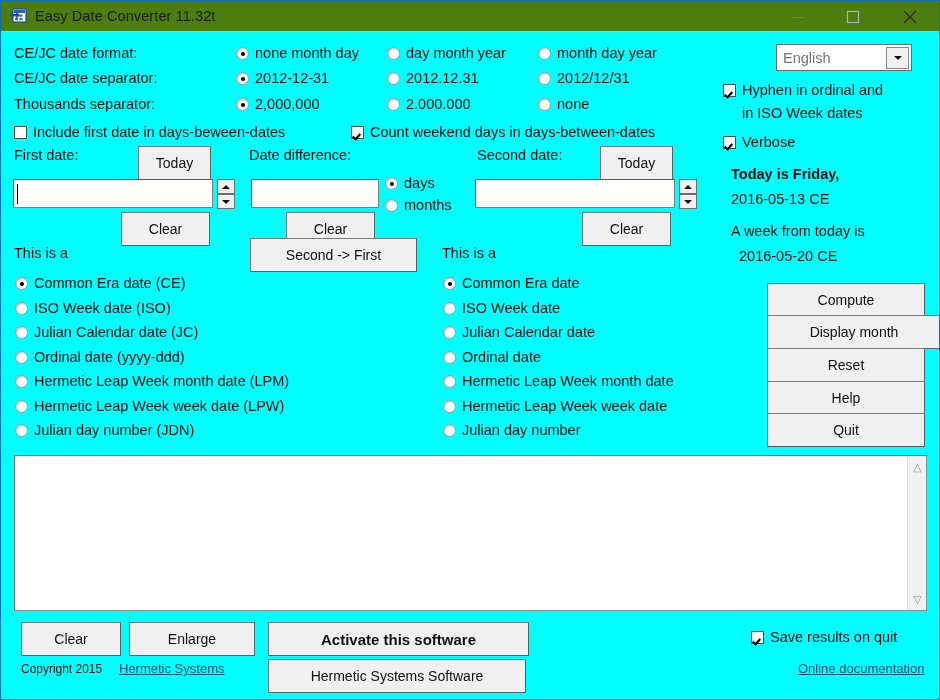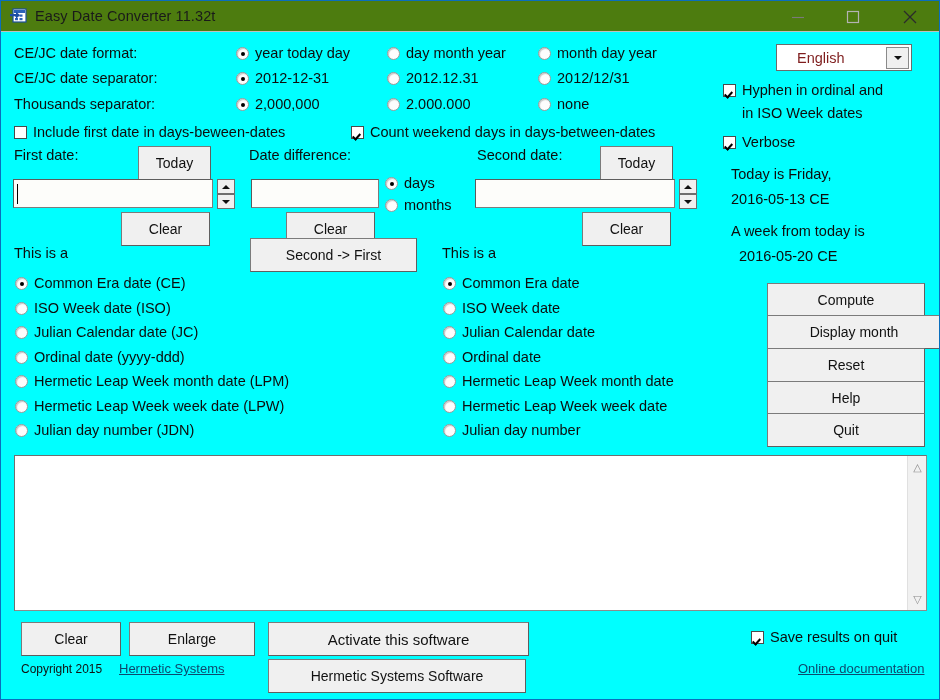--- a/index.html
+++ b/index.html
@@ -115,21 +115,21 @@
     border-right-color: #5f5f5f;
     font-family: "Liberation Sans", sans-serif;
     font-size: 14px;
     color: #111;
     display: flex;
     align-items: center;
     justify-content: center;
     padding: 16px;
     cursor: default;
   }
-  .btn.bold { font-weight: normal; font-size: 15px; }
+  .btn.bold { font-weight: bold; font-size: 15px; }
   .field {
     position: absolute;
     box-sizing: border-box;
     background: #fdfdfa;
     border: 1px solid #7d7d7d;
     border-top-color: #5c5c5c;
     border-left-color: #5c5c5c;
   }
   .field .caret {
     position: absolute;
@@ -164,23 +164,23 @@
   .combo {
     position: absolute;
     box-sizing: border-box;
     background: #ffffff;
     border: 1px solid #6b6b6b;
     display: flex;
     align-items: center;
   }
   .combo .val {
     flex: 1;
-    padding-left: 20px;
+    padding-left: 6px;
     font-size: 14.5px;
-    color: #7f1d1d;
+    color: #737373;
   }
   .combo .arrowbox {
     width: 23px; height: 22px;
     margin-right: 2px;
     background: #f0f0f0;
     border: 1px solid #8a8a8a;
     box-sizing: border-box;
     display: flex; align-items: center; justify-content: center;
   }
 
@@ -271,21 +271,21 @@
       <svg width="16" height="16" viewBox="0 0 16 16">
         <line x1="2" y1="2" x2="14" y2="14" stroke="#2b2b2b" stroke-width="1.2"></line>
         <line x1="14" y1="2" x2="2" y2="14" stroke="#2b2b2b" stroke-width="1.2"></line>
       </svg>
     </div>
   </div>
 
   <div class="lbl" style="left:13px; top:44px;">CE/JC date format:</div>
   <div class="radio on" style="left:235px; top:44px;">
     <span class="dot"></span>
-    <span class="txt">year today day</span>
+    <span class="txt">none month day</span>
   </div>
   <div class="radio" style="left:386px; top:44px;">
     <span class="dot"></span>
     <span class="txt">day month year</span>
   </div>
   <div class="radio" style="left:537px; top:44px;">
     <span class="dot"></span>
     <span class="txt">month day year</span>
   </div>
 
@@ -336,21 +336,21 @@
   <div class="check on" style="left:722px; top:81px;">
     <span class="box"></span>
     <span class="txt">Hyphen in ordinal and</span>
   </div>
   <div class="lbl" style="left:741px; top:104px;">in ISO Week dates</div>
   <div class="check on" style="left:722px; top:133px;">
     <span class="box"></span>
     <span class="txt">Verbose</span>
   </div>
 
-  <div class="info" style="left:730px; top:165px;">Today is Friday,</div>
+  <div class="info" style="left:730px; top:165px;font-weight:bold;">Today is Friday,</div>
   <div class="info" style="left:730px; top:190px;">2016-05-13 CE</div>
   <div class="info" style="left:730px; top:222px;">A week from today is</div>
   <div class="info" style="left:738px; top:247px;">2016-05-20 CE</div>
 
   <div class="lbl" style="left:13px; top:146px;">First date:</div>
   <button class="btn" style="left:137px; top:145px; width:73px; height:22px;">Today</button>
   <div class="field" style="left:12px; top:178px; width:200px; height:29px;">
     <span class="caret"></span>
   </div>
   <div class="spin" style="left:216px; top:178px;">

